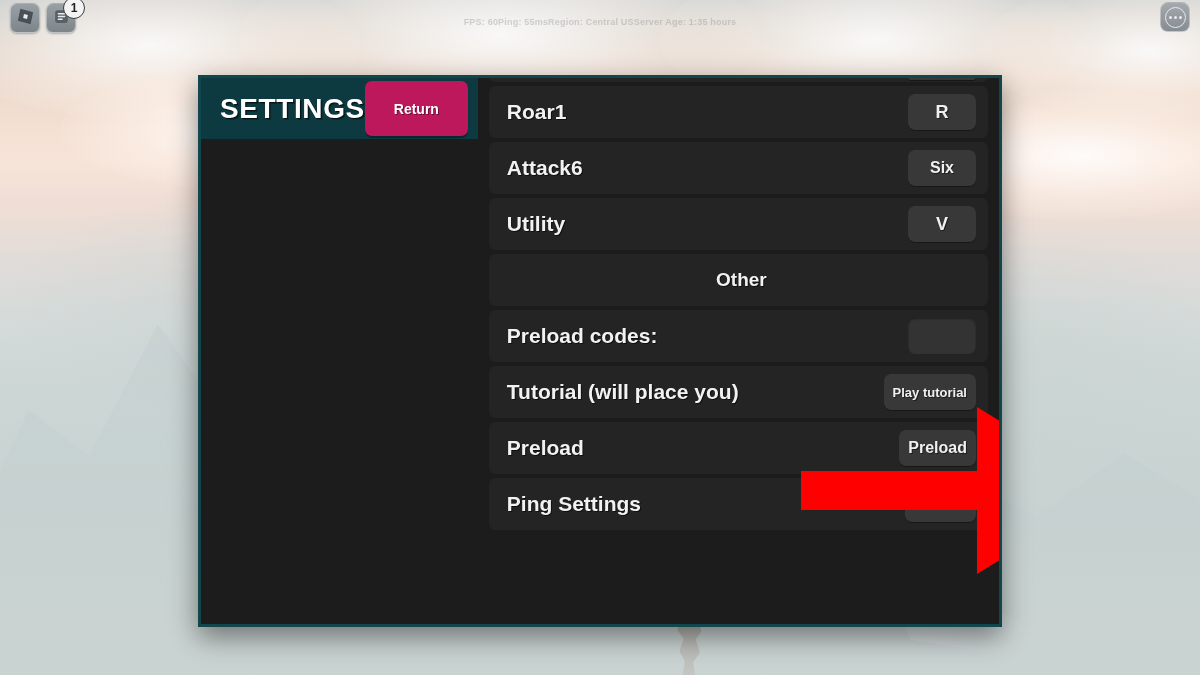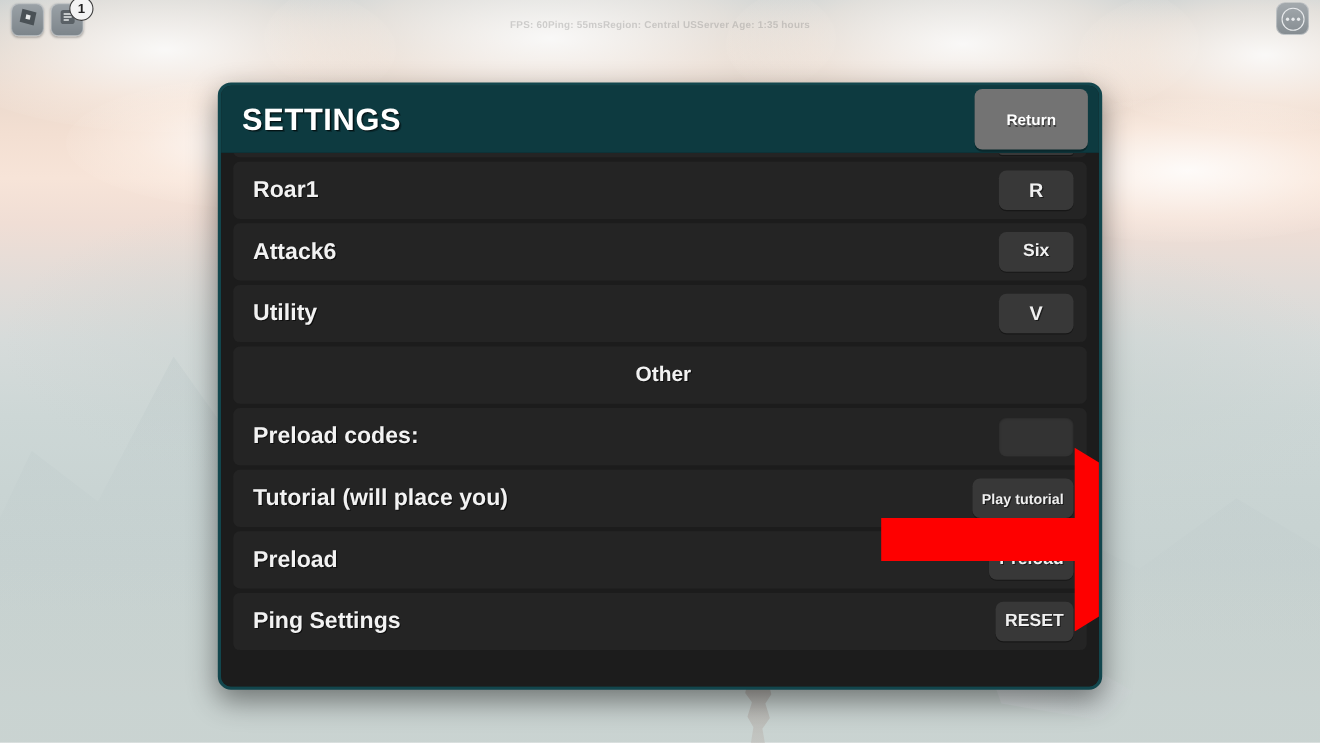--- a/index.html
+++ b/index.html
@@ -108,39 +108,39 @@
     color:rgba(120,120,120,.30);
     pointer-events:none; user-select:none;
   }
 
   
   #settings-panel {
     position:absolute; left:198px; top:75px;
     width:804px; height:552px;
     background:#1c1c1c;
     border:3px solid #12464d;
-    border-radius:12px;
+    border-radius:0;
     box-shadow:0 10px 26px rgba(0,0,0,.45);
     overflow:hidden;
-    display:flex; flex-direction:column;
+    display:flex; flex-direction:row;
   }
   #panel-header {
     height:61px; flex:0 0 61px;
     background:#0d3a40;
     display:flex; align-items:center; justify-content:space-between;
     padding:0 10px 0 19px;
   }
   #panel-title {
     color:#ffffff; font-size:28px; font-weight:700;
     letter-spacing:.6px;
     text-shadow:1px 1px 0 rgba(0,0,0,.55), 2px 2px 0 rgba(0,0,0,.25);
   }
   #return-button {
     width:103px; height:55px; border-radius:7px;
-    background:#737373;
+    background:#be185d;
     border:none; cursor:pointer;
     color:#fff; font-family:inherit; font-size:14px; font-weight:700;
     text-shadow:1px 1px 0 rgba(0,0,0,.45);
     box-shadow:0 2px 0 rgba(0,0,0,.30);
     display:flex; align-items:center; justify-content:center;
   }
 
   #panel-body {
     position:relative; flex:1 1 auto;
     background:#1c1c1c;

